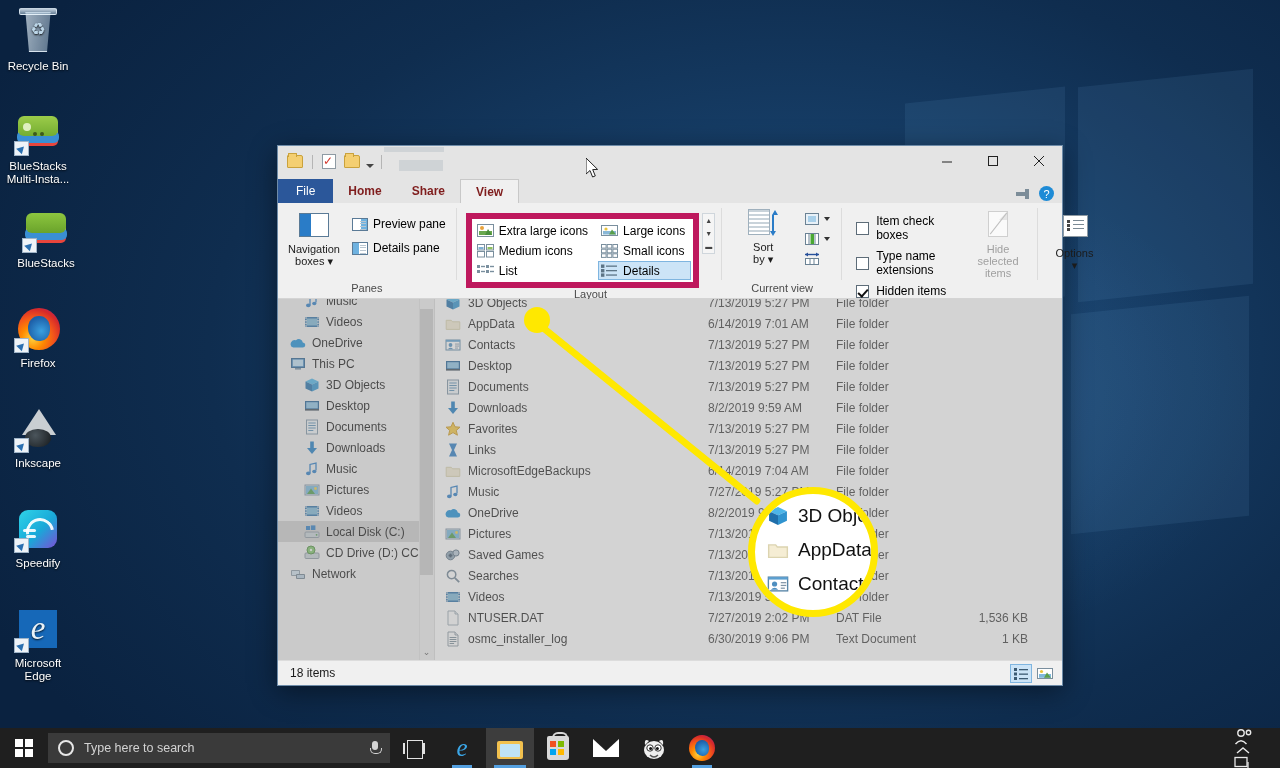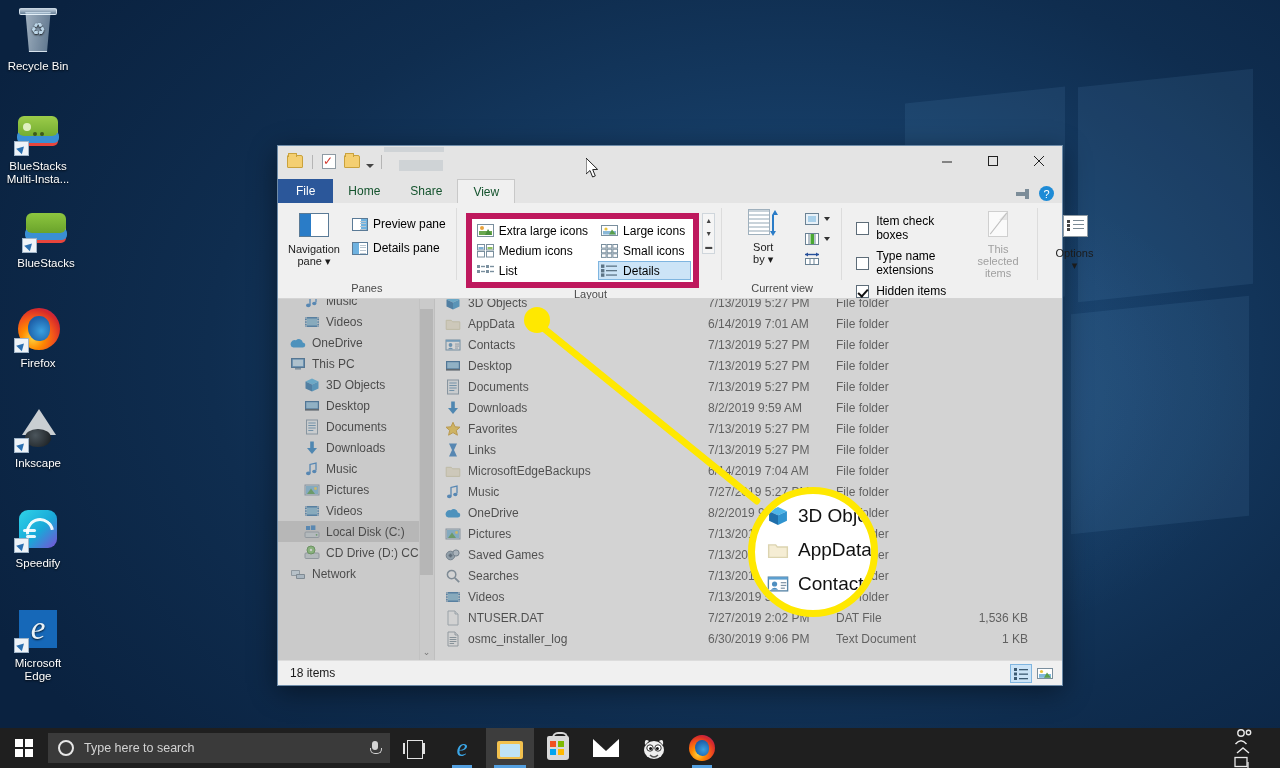--- a/index.html
+++ b/index.html
@@ -114,21 +114,21 @@
   .mini-check{position:absolute;left:3px;top:3px;font-size:12px;color:#d43a2f;line-height:10px;}
   .qat-caret{width:0;height:0;border-left:4px solid transparent;border-right:4px solid transparent;border-top:4px solid #444;margin-top:8px;}
   .title-text{ margin-left:10px; margin-top:7px; height:11px; width:44px; background:#cfd3d6; }
   .title-strip{ position:absolute; left:106px; top:1px; width:60px; height:5px; background:#cfd3d6; }
   .wbtns{ position:absolute; right:0; top:0; display:flex; }
   .wbtn{ width:46px;height:30px; display:flex;align-items:center;justify-content:center; cursor:pointer; }
   .wbtn svg{ stroke:#222; }
 
   
   .tabstrip{ height:24px; background:#e4e4e4; display:flex; padding-left:0; position:relative;}
-  .tab{ height:24px; padding:0 15px; display:flex;align-items:center; font-size:12px; color:#14532d; cursor:pointer;}
+  .tab{ height:24px; padding:0 15px; display:flex;align-items:center; font-size:12px; color:#7f1d1d; cursor:pointer;font-weight:bold;}
   .tab.file{ background:#2b579a; color:#fff; font-weight:400; padding:0 18px; }
   .tab.active{ background:#f0f0f0; border:1px solid #c8c8c8; border-bottom:none; }
   .tab-help{position:absolute;right:8px;bottom:2px;display:flex;align-items:center;gap:9px;}
   .pin-icon{width:16px;height:14px;position:relative;cursor:pointer;}
   .pin-icon::before{content:"";position:absolute;left:2px;top:5px;width:10px;height:4px;background:#7d8d99;}
   .pin-icon::after{content:"";position:absolute;left:11px;top:2px;width:4px;height:10px;background:#7d8d99;}
   .help-icon{width:15px;height:15px;border-radius:50%;background:#1e8bd6;color:#fff;font-size:11px;
     display:flex;align-items:center;justify-content:center;cursor:pointer;}
 
   
@@ -416,21 +416,21 @@
 
   <div class="ribbon">
 
     <div class="rgroup">
       <div class="rg-body">
         <div class="bigbtn">
           <span class="bi">
               <span class="navpane-ico"></span>
             </span>
           <span>Navigation</span>
-          <span><span>pane</span> ▾</span>
+          <span><span>boxes</span> ▾</span>
         </div>
         <div style="display:flex;flex-direction:column;gap:6px;padding-top:6px;">
           <div class="smallitem">
             <span class="pane-ico right"></span>
             <span>Preview pane</span>
           </div>
           <div class="smallitem">
             <span class="pane-ico"></span>
             <span>Details pane</span>
           </div>
@@ -600,21 +600,21 @@
           </div>
           <div class="chkrow">
             <span class="chkbox on"></span>
             <span>Hidden items</span>
           </div>
         </div>
         <div class="bigbtn hide-sel" style="width:74px;">
           <span class="bi">
               <span class="hide-ico"></span>
             </span>
-          <span>This selected</span>
+          <span>Hide selected</span>
           <span>items</span>
         </div>
       </div>
       <div class="rg-label">Show/hide</div>
     </div>
 
     <div class="rgroup" style="padding-left:8px;padding-right:8px;">
       <div class="rg-body" style="padding-top:6px;">
         <div class="bigbtn">
           <span class="bi">

